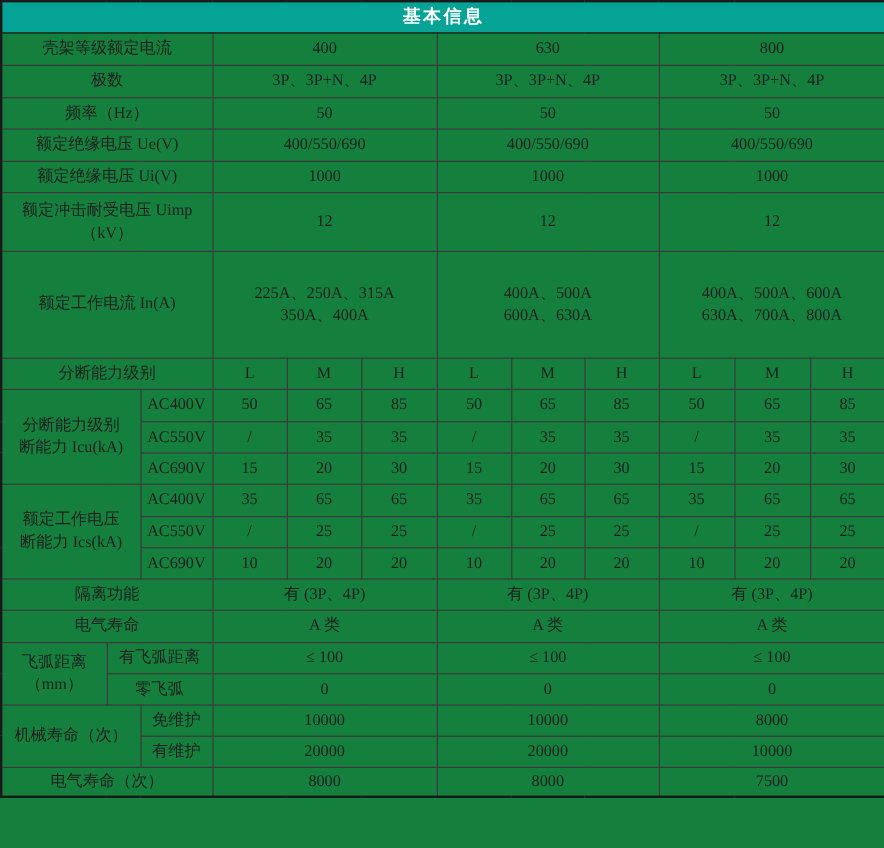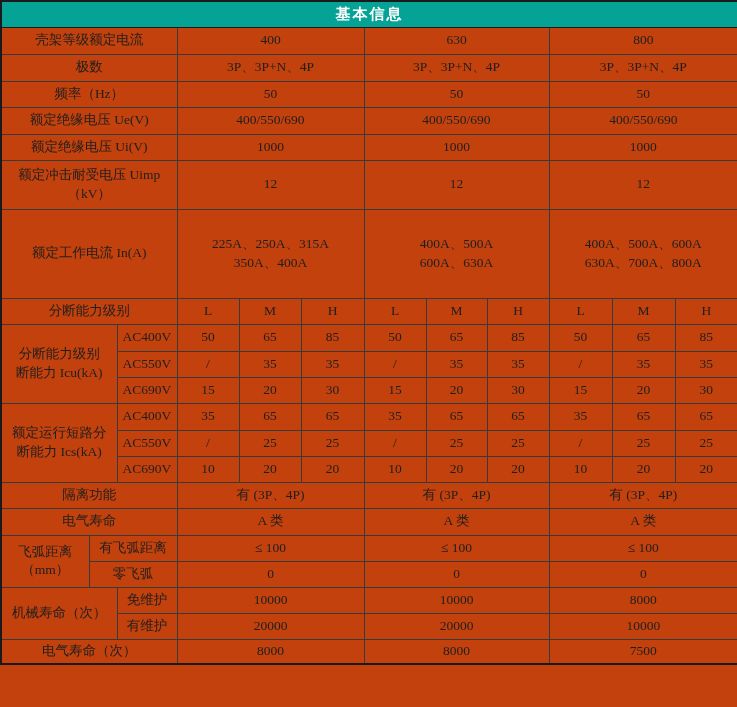--- a/index.html
+++ b/index.html
@@ -5,21 +5,21 @@
   html, body {
     margin: 0;
     padding: 0;
     background: #ffffff;
     font-family: "Liberation Serif", "DejaVu Serif", serif;
   }
   .page {
     width: 737px;
     height: 707px;
     box-sizing: border-box;
-    background: #c2410c;
+    background: #15803d;
   }
   table.spec {
     width: 735px;
     border-collapse: collapse;
     table-layout: fixed;
     border: 2px solid #1a1a1a;
     margin: 0;
   }
   table.spec td {
     border: 1px solid #3a3a3a;
@@ -166,21 +166,21 @@
     <td>30</td>
     <td>15</td>
     <td>20</td>
     <td>30</td>
     <td>15</td>
     <td>20</td>
     <td>30</td>
   </tr>
 
   <tr style="height:27px">
-    <td colspan="2" rowspan="3" class="ml">额定运行短路分
+    <td colspan="2" rowspan="3" class="ml">额定工作电压
 断能力 Ics(kA)</td>
     <td>AC400V</td>
     <td>35</td>
     <td>65</td>
     <td>65</td>
     <td>35</td>
     <td>65</td>
     <td>65</td>
     <td>35</td>
     <td>65</td>

